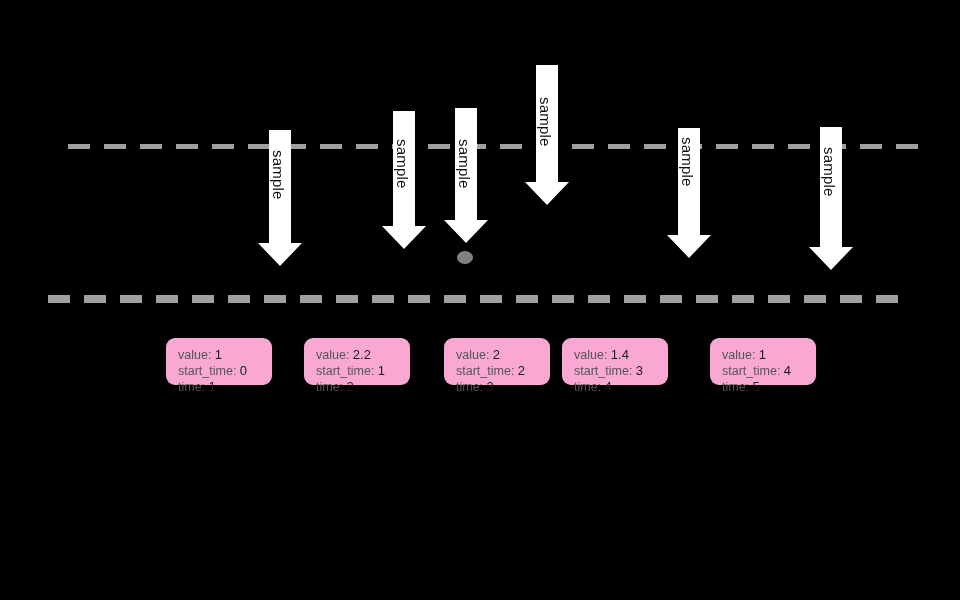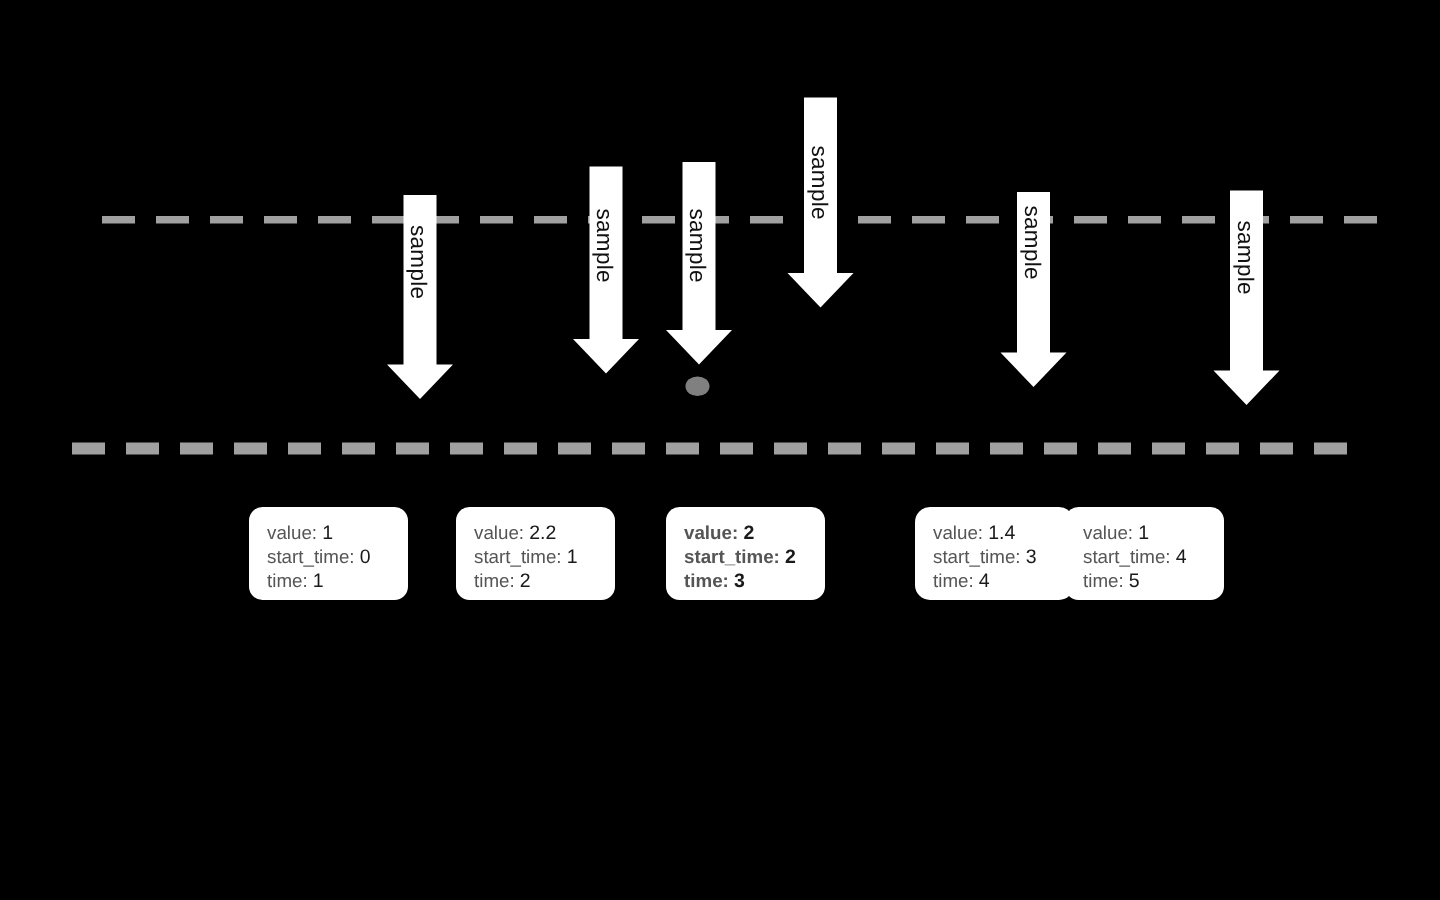--- a/index.html
+++ b/index.html
@@ -68,22 +68,22 @@
     height: 13px;
     border-radius: 50%;
     background: #808080;
   }
 
   
   .result-box {
     position: absolute;
     top: 338px;
     width: 106px;
-    height: 62px;
-    background: #ffffff;
+    height: 47px;
+    background: #f9a8d4;
     border-radius: 9px;
     box-sizing: border-box;
     padding: 9px 0 0 12px;
   }
   .result-line {
     font-size: 12.5px;
     line-height: 16px;
     color: #555555;
     white-space: nowrap;
   }
@@ -168,36 +168,36 @@
     <div class="result-line">
       <span>start_time:</span>
       <span class="val">1</span>
     </div>
     <div class="result-line">
       <span>time:</span>
       <span class="val">2</span>
     </div>
   </div>
 
-  <div class="result-box" style="left:444px;font-weight:bold;">
+  <div class="result-box" style="left:444px;">
     <div class="result-line">
       <span>value:</span>
       <span class="val">2</span>
     </div>
     <div class="result-line">
       <span>start_time:</span>
       <span class="val">2</span>
     </div>
     <div class="result-line">
       <span>time:</span>
       <span class="val">3</span>
     </div>
   </div>
 
-  <div class="result-box" style="left:610px;border-radius:10px;">
+  <div class="result-box" style="left:562px;">
     <div class="result-line">
       <span>value:</span>
       <span class="val">1.4</span>
     </div>
     <div class="result-line">
       <span>start_time:</span>
       <span class="val">3</span>
     </div>
     <div class="result-line">
       <span>time:</span>

